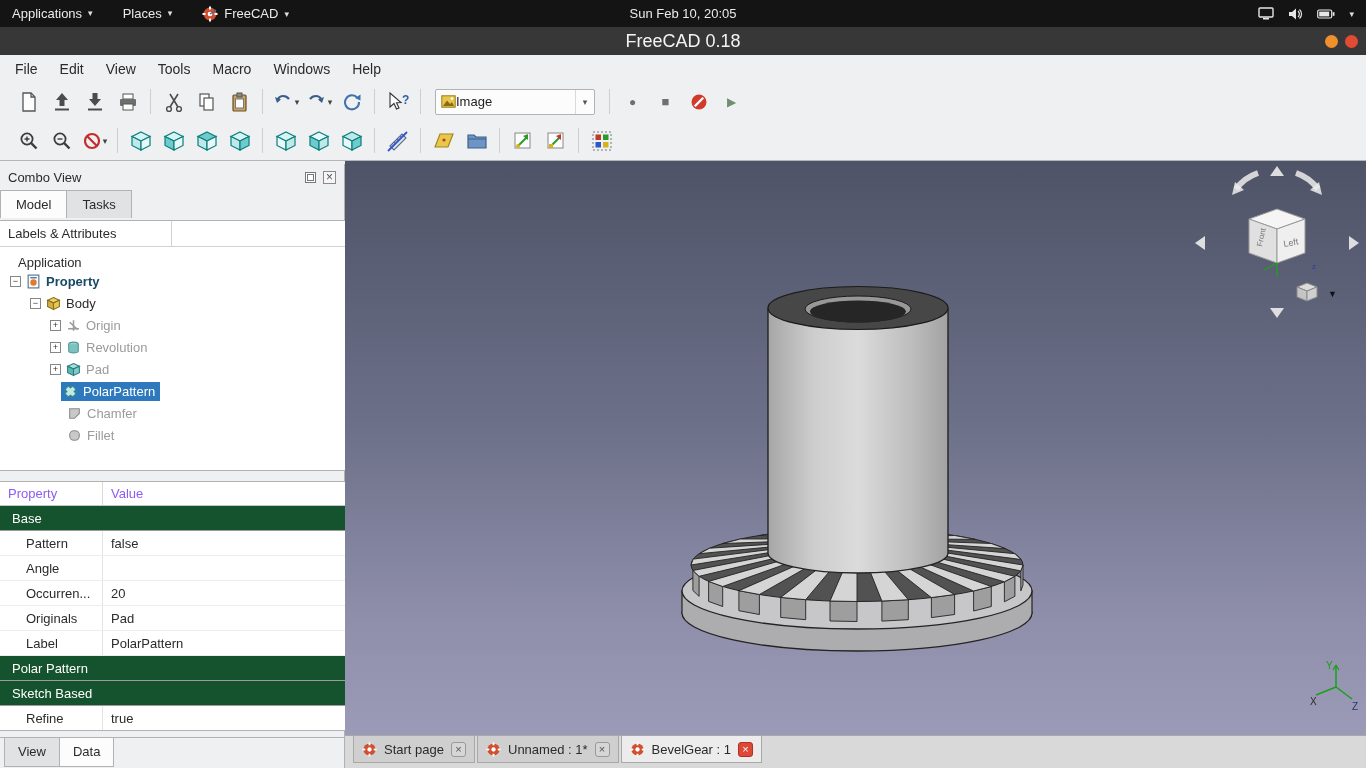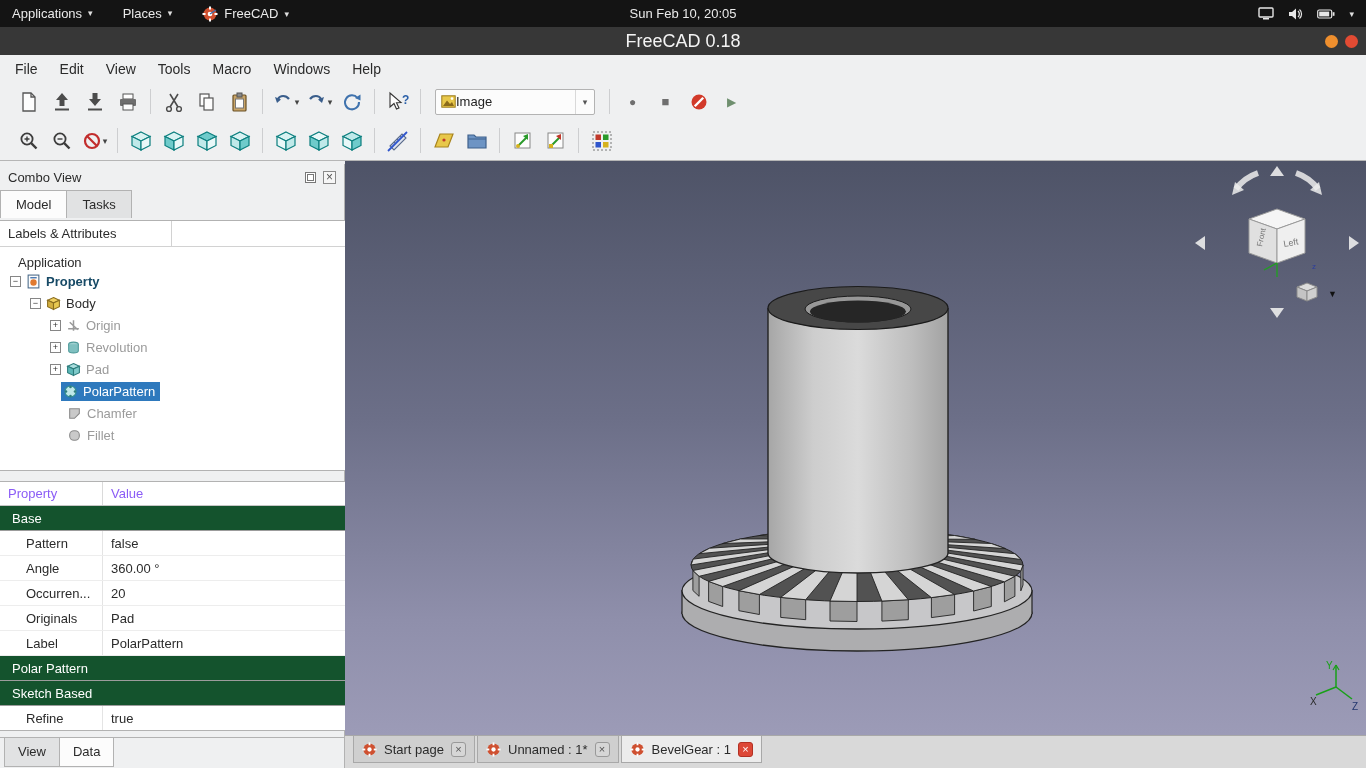--- a/index.html
+++ b/index.html
@@ -490,21 +490,20 @@
     </div>
     <div class="prow group">
       <span>Base</span>
     </div>
     <div class="prow">
       <span class="c1">Pattern</span>
       <span class="c2">false</span>
     </div>
     <div class="prow">
       <span class="c1">Angle</span>
-      <span class="c2">360.00 °</span>
     </div>
     <div class="prow">
       <span class="c1">Occurren...</span>
       <span class="c2">20</span>
     </div>
     <div class="prow">
       <span class="c1">Originals</span>
       <span class="c2">Pad</span>
     </div>
     <div class="prow">

